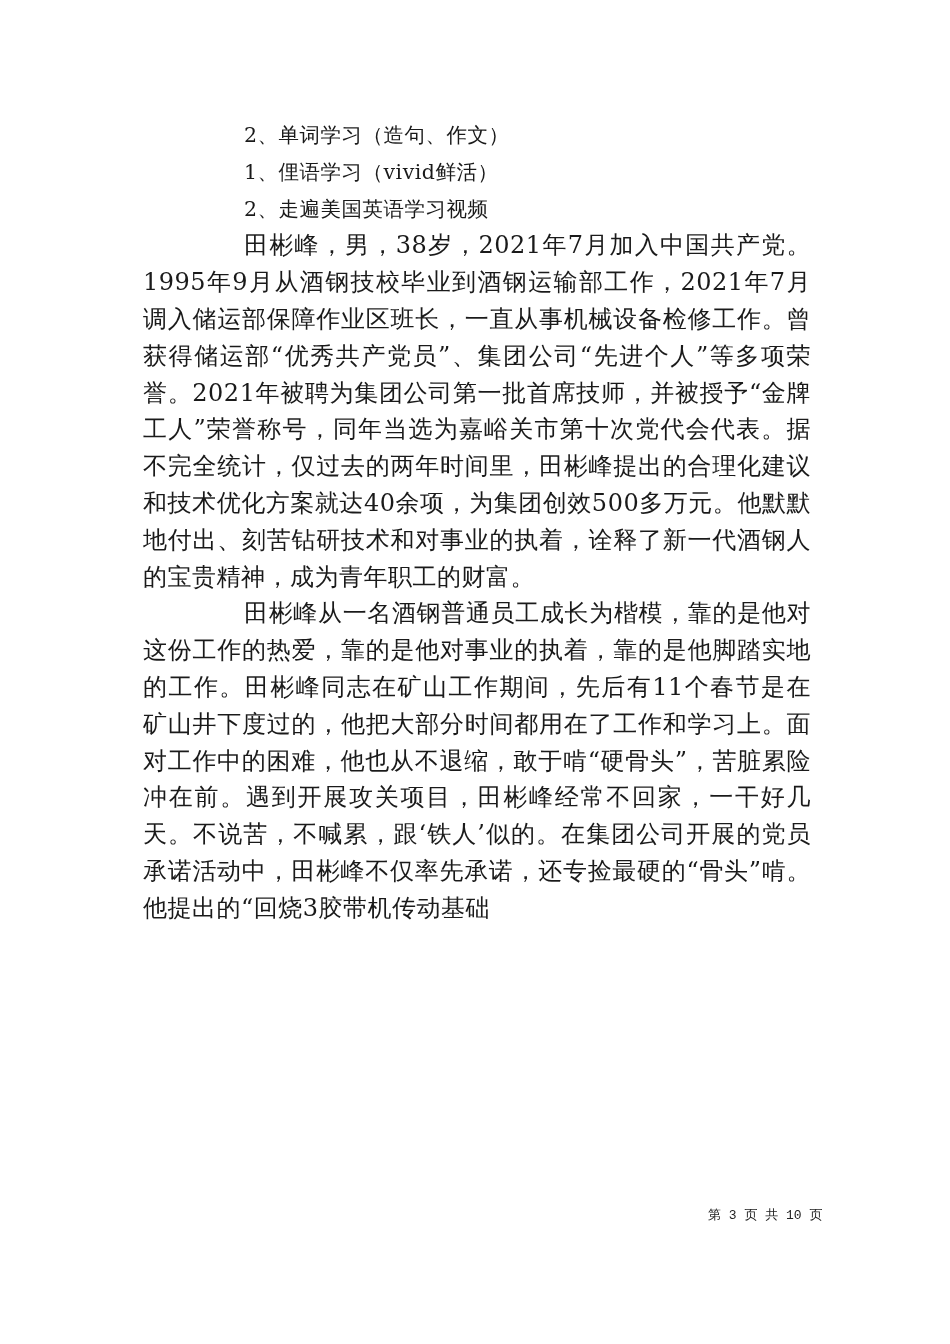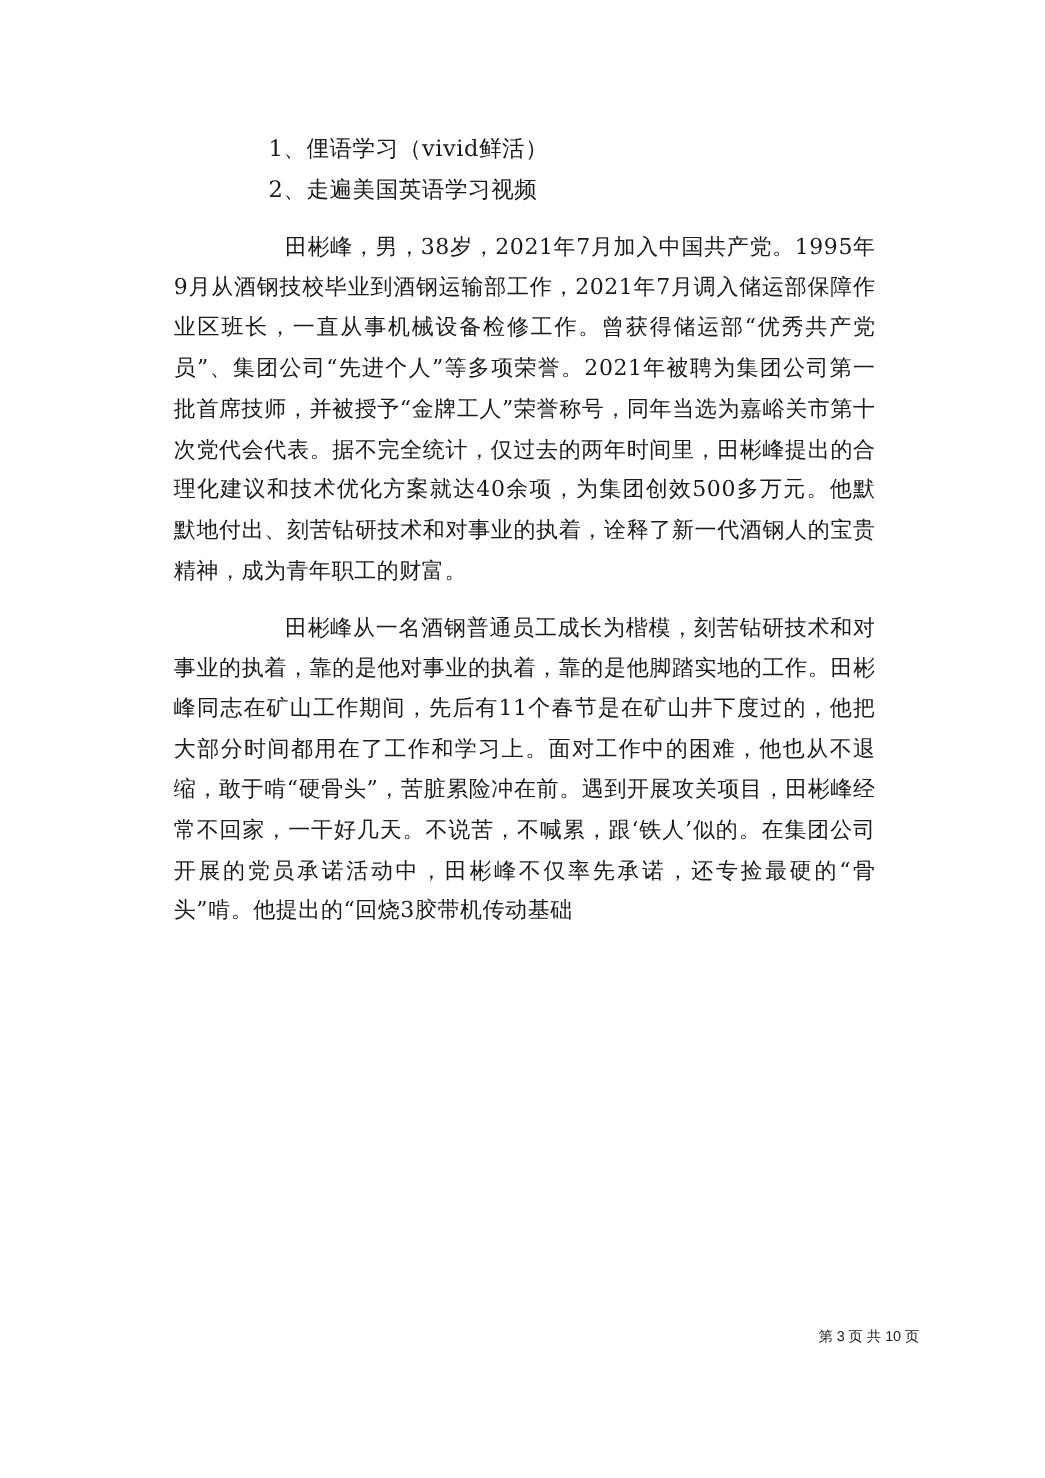--- a/index.html
+++ b/index.html
@@ -11,32 +11,33 @@
   .page {
     position: absolute; left: 143px; top: 117px; width: 668px;
   }
   .line {
     font-size: 20.5px; line-height: 36.8px; height: 36.8px; white-space: nowrap;
     letter-spacing: 0.5px;
   }
   .list-item { padding-left: 101px; }
   .heading { padding-left: 101px; }
   .para {
-    font-size: 20px; line-height: 36.8px; text-align: justify;
-    text-indent: 101px; margin: 15px; letter-spacing: 0.5px;
+    font-size: 24px; line-height: 36.8px; text-align: justify;
+    text-indent: 101px; margin: 0; letter-spacing: 0.5px;
   }
   .footer {
     position: absolute; left: 708px; top: 1206px;
-    font-family: Liberation Sans, sans-serif;
-    font-size: 13px; color: #222; margin-left: 36px;
+    font-family: Liberation Mono, monospace;
+    font-size: 13px; color: #222;
   }
 </style>
 </head>
 <body>
 
 <div class="page">
+  <div class="line list-item">2、单词学习（造句、作文）</div>
   <div class="line list-item">1、俚语学习（vivid鲜活）</div>
   <div class="line list-item">2、走遍美国英语学习视频</div>
   <p class="para">田彬峰，男，38岁，2021年7月加入中国共产党。1995年9月从酒钢技校毕业到酒钢运输部工作，2021年7月调入储运部保障作业区班长，一直从事机械设备检修工作。曾获得储运部“优秀共产党员”、集团公司“先进个人”等多项荣誉。2021年被聘为集团公司第一批首席技师，并被授予“金牌工人”荣誉称号，同年当选为嘉峪关市第十次党代会代表。据不完全统计，仅过去的两年时间里，田彬峰提出的合理化建议和技术优化方案就达40余项，为集团创效500多万元。他默默地付出、刻苦钻研技术和对事业的执着，诠释了新一代酒钢人的宝贵精神，成为青年职工的财富。</p>
-  <p class="para">田彬峰从一名酒钢普通员工成长为楷模，刻苦钻研技术和对事业的执着，靠的是他对事业的执着，靠的是他脚踏实地的工作。田彬峰同志在矿山工作期间，先后有11个春节是在矿山井下度过的，他把大部分时间都用在了工作和学习上。面对工作中的困难，他也从不退缩，敢于啃“硬骨头”，苦脏累险冲在前。遇到开展攻关项目，田彬峰经常不回家，一干好几天。不说苦，不喊累，跟‘铁人’似的。在集团公司开展的党员承诺活动中，田彬峰不仅率先承诺，还专捡最硬的“骨头”啃。他提出的“回烧3胶带机传动基础</p>
+  <p class="para">田彬峰从一名酒钢普通员工成长为楷模，靠的是他对这份工作的热爱，靠的是他对事业的执着，靠的是他脚踏实地的工作。田彬峰同志在矿山工作期间，先后有11个春节是在矿山井下度过的，他把大部分时间都用在了工作和学习上。面对工作中的困难，他也从不退缩，敢于啃“硬骨头”，苦脏累险冲在前。遇到开展攻关项目，田彬峰经常不回家，一干好几天。不说苦，不喊累，跟‘铁人’似的。在集团公司开展的党员承诺活动中，田彬峰不仅率先承诺，还专捡最硬的“骨头”啃。他提出的“回烧3胶带机传动基础</p>
 </div>
 
 <div class="footer">第 3 页 共 10 页</div>
 
 </body></html>

